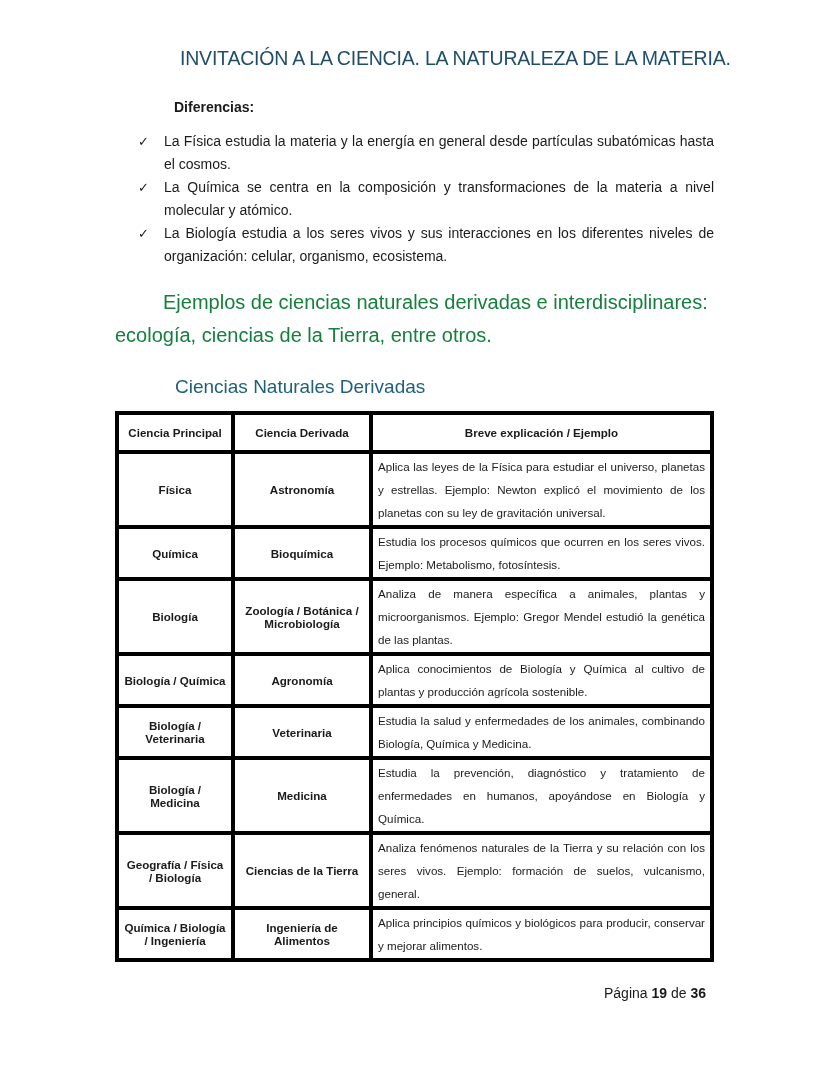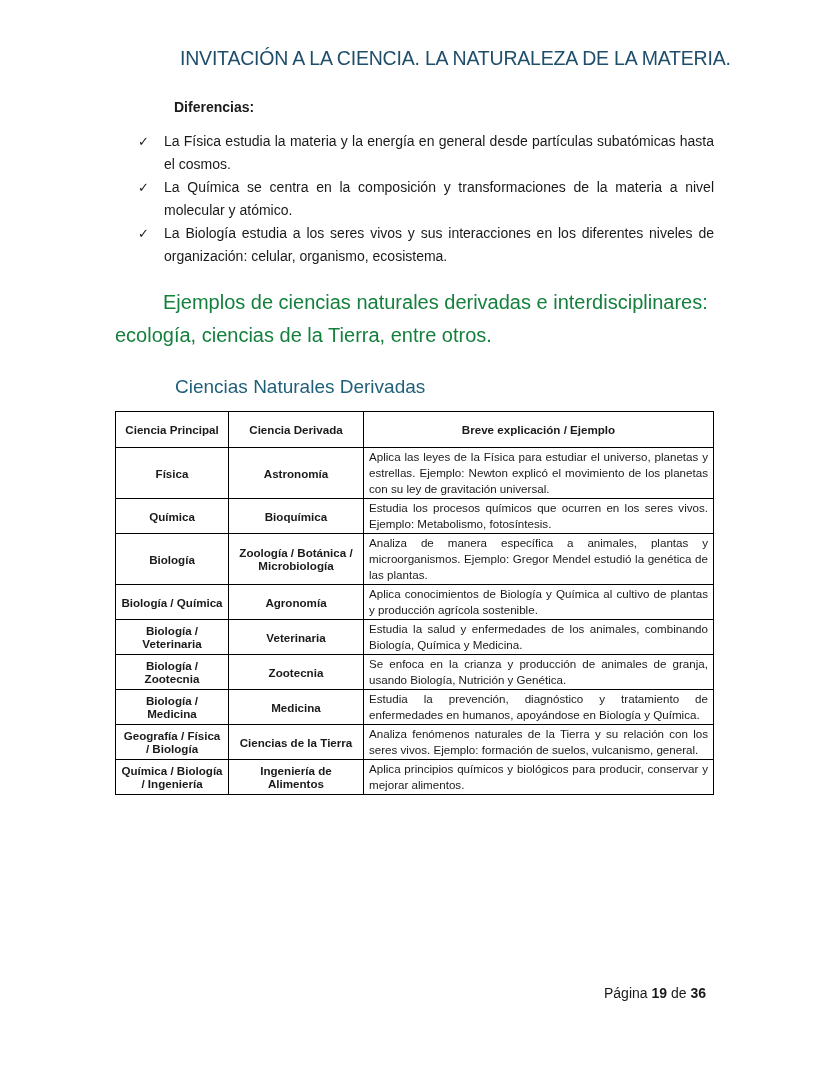--- a/index.html
+++ b/index.html
@@ -6,24 +6,24 @@
   body { width:828px; height:1071px; position:relative; overflow:hidden; font-family:"Liberation Sans", sans-serif; color:#1a1a1a; }
   .title { position:absolute; left:143px; top:47px; font-size:19.5px; color:#1f4e6b; letter-spacing:-0.2px; white-space:nowrap;margin-left:37px; }
   .subhead { position:absolute; left:164px; top:99px; font-size:14px; font-weight:bold;margin-left:10px; }
   .bullets { position:absolute; left:138px; top:130px; width:576px; margin:0; padding:0; list-style:none; font-size:14px; line-height:23px; }
   .bullets li { position:relative; padding-left:26px; text-align:justify; }
   .bullets li .chk { position:absolute; left:0; top:0; font-size:13px; }
   .h2 { position:absolute; left:115px; top:286px; width:600px; font-size:20px; color:#15803d; line-height:33px; }
   .h2 .indent { display:inline-block; width:48px; }
   .h3 { position:absolute; left:163px; top:376px; font-size:19px; color:#1f5f7a;margin-left:12px; }
   table { position:absolute; left:115px; top:411px; width:599px; border-collapse:collapse; font-size:11.6px; }
-  td, th { border:1px solid #000000; padding:1px 5px; vertical-align:middle; }
+  td, th { border:4px solid #000000; padding:1px 5px; vertical-align:middle; }
   th { font-weight:bold; text-align:center; height:33px; }
   td.c1, td.c2 { text-align:center; font-weight:bold;margin-left:12px; }
-  td.c3 { text-align:justify; line-height:16px;margin-left:22px; }
+  td.c3 { text-align:justify; line-height:23px;margin-left:22px; }
   .col1 { width:102px; } .col2 { width:124px; }
   .footer { position:absolute; left:604px; top:985px; font-size:14px; }
 </style>
 </head>
 <body>
 
 <div class="title">INVITACIÓN A LA CIENCIA. LA NATURALEZA DE LA MATERIA.</div>
 
 <div class="subhead">Diferencias:</div>
 
@@ -65,25 +65,20 @@
         <td class="c1">Biología / Química</td>
         <td class="c2">Agronomía</td>
         <td class="c3">Aplica conocimientos de Biología y Química al cultivo de plantas y producción agrícola sostenible.</td>
       </tr>
       <tr>
         <td class="c1">Biología / Veterinaria</td>
         <td class="c2">Veterinaria</td>
         <td class="c3">Estudia la salud y enfermedades de los animales, combinando Biología, Química y Medicina.</td>
       </tr>
       <tr>
-        <td class="c1">Biología / Zootecnia</td>
-        <td class="c2">Zootecnia</td>
-        <td class="c3">Se enfoca en la crianza y producción de animales de granja, usando Biología, Nutrición y Genética.</td>
-      </tr>
-      <tr>
         <td class="c1">Biología / Medicina</td>
         <td class="c2">Medicina</td>
         <td class="c3">Estudia la prevención, diagnóstico y tratamiento de enfermedades en humanos, apoyándose en Biología y Química.</td>
       </tr>
       <tr>
         <td class="c1">Geografía / Física / Biología</td>
         <td class="c2">Ciencias de la Tierra</td>
         <td class="c3">Analiza fenómenos naturales de la Tierra y su relación con los seres vivos. Ejemplo: formación de suelos, vulcanismo, general.</td>
       </tr>
       <tr>

